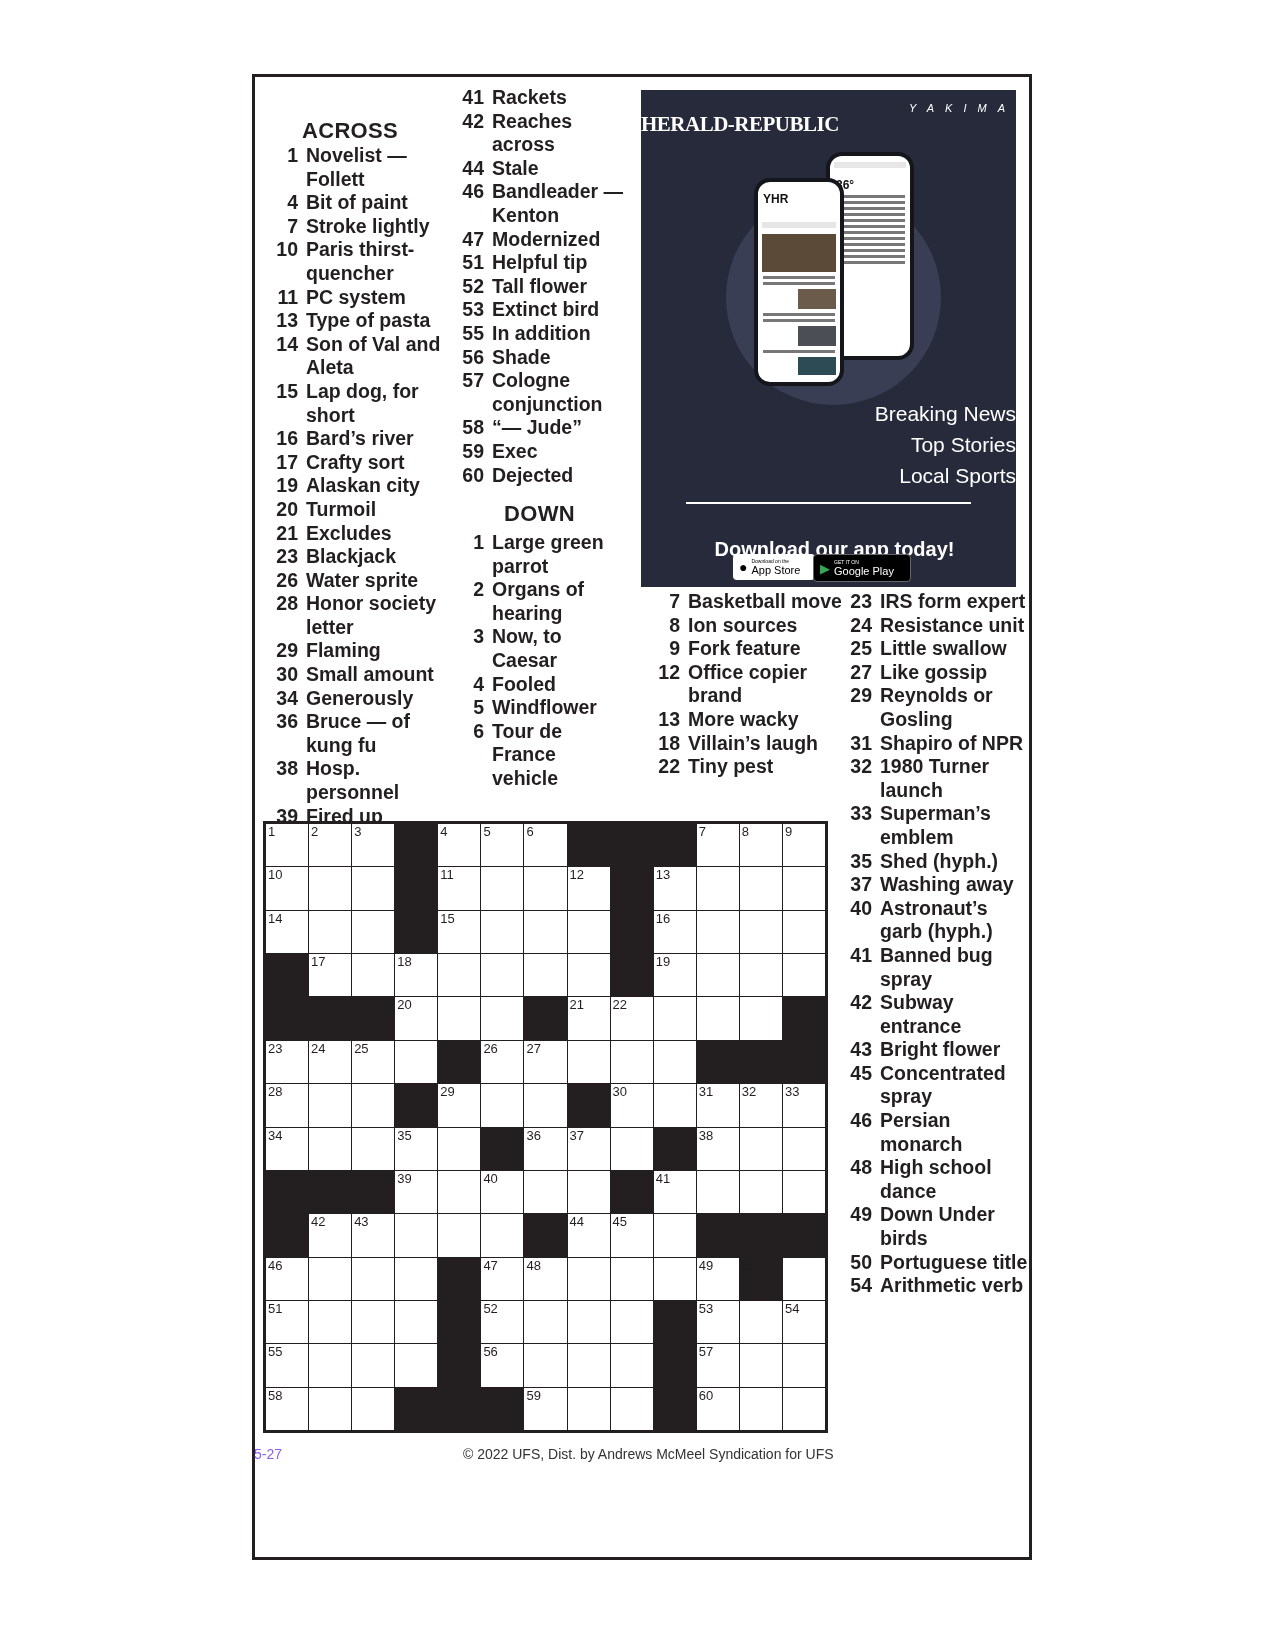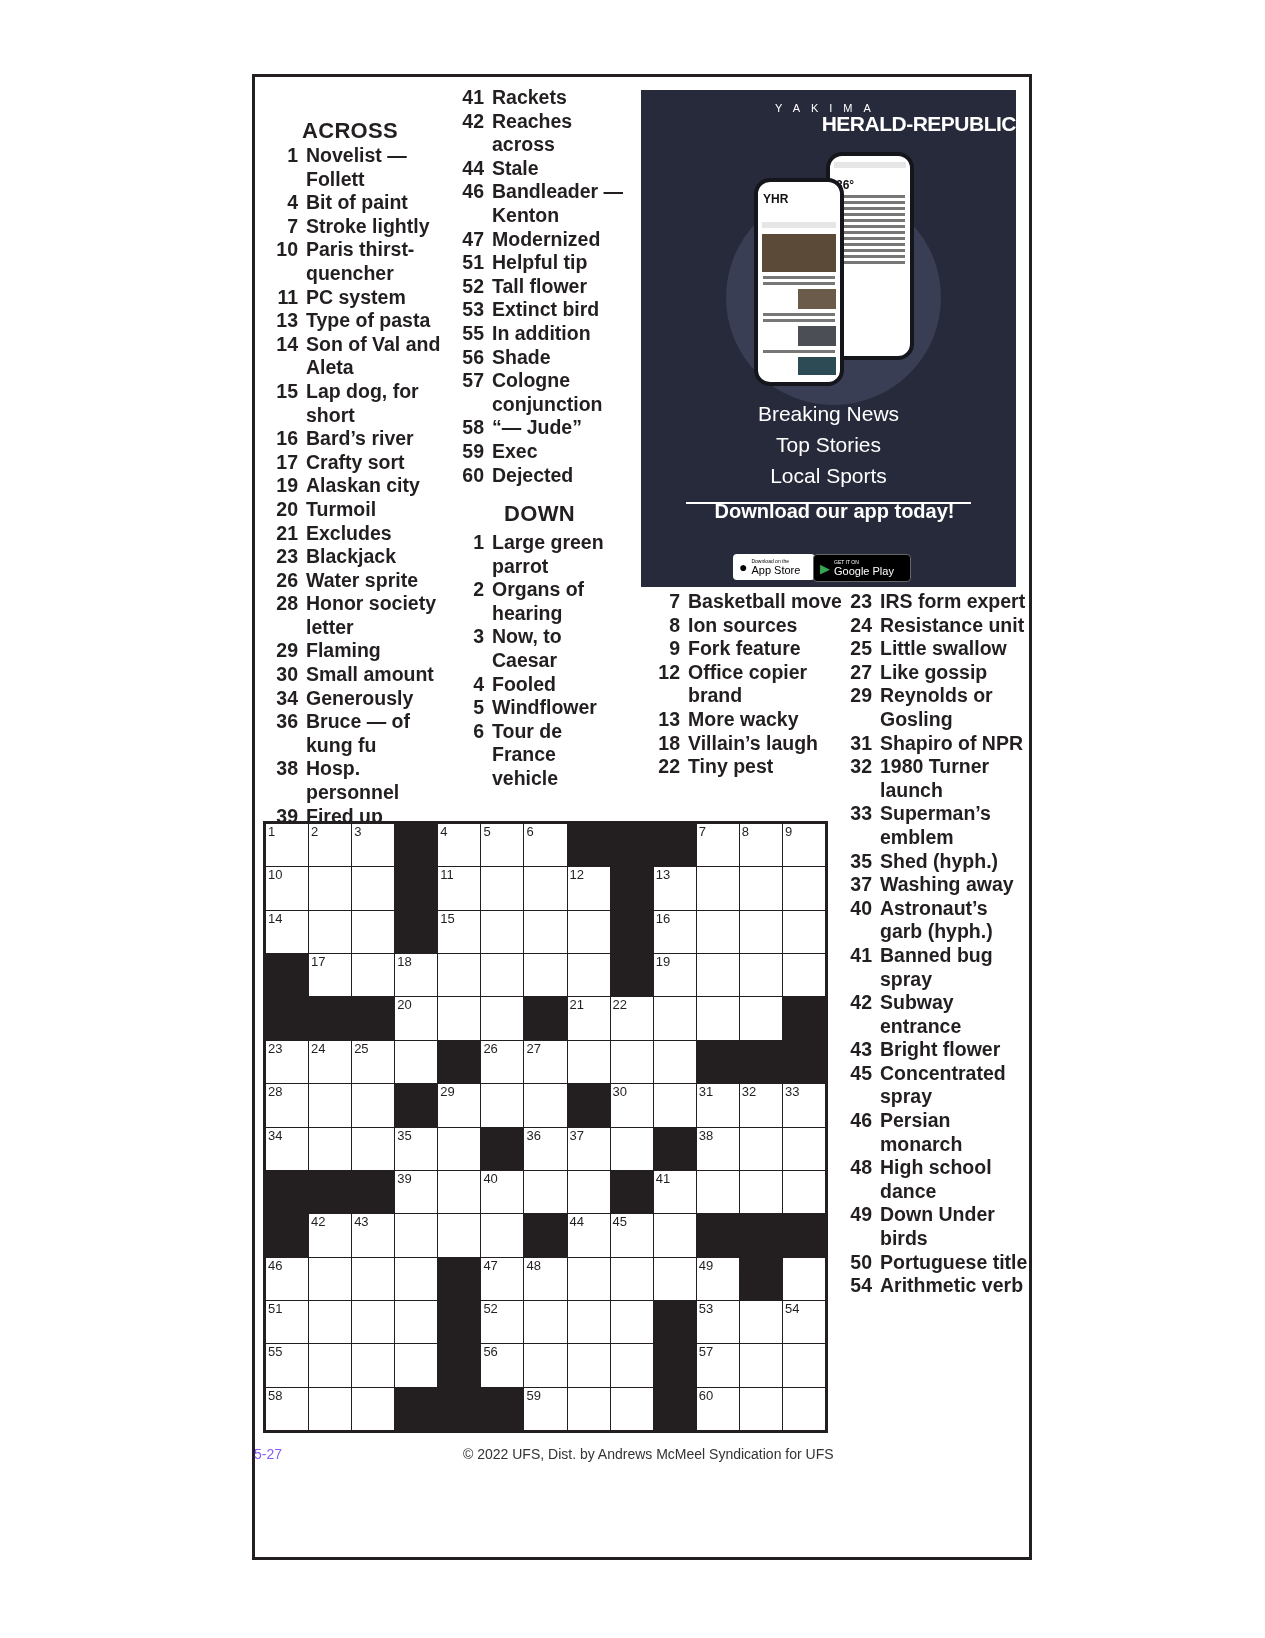--- a/index.html
+++ b/index.html
@@ -6,33 +6,33 @@
   body { width:1265px; height:1638px; position:relative; overflow:hidden;
          font-family:"Liberation Sans", sans-serif; color:#231f20; }
   .frame { position:absolute; left:252px; top:74px; width:774px; height:1480px;
            border:3px solid #231f20; }
   .col { position:absolute; }
   .heading { font-weight:bold; font-size:22px; line-height:26px; text-align:center; letter-spacing:0.3px;margin-top:32px; }
   .clue { display:flex; font-size:19.5px; line-height:23.6px; font-weight:bold; }
   .clue .num { width:32px; text-align:right; padding-right:8px; flex:none; }
   .clue .txt { flex:1; }
   .ad { position:absolute; left:641px; top:90px; width:375px; height:497px; background:#272a3b; color:#fff; overflow:hidden; }
-  .ad .brand-top { position:absolute; left:0; right:0; top:12px; text-align:center; font-size:11px; letter-spacing:11px; }
-  .ad .brand { position:absolute; left:0; right:0; top:22px; text-align:right; font-size:21px; font-weight:bold; letter-spacing:-0.5px; }
+  .ad .brand-top { position:absolute; left:0; right:0; top:12px; text-align:right; font-size:11px; letter-spacing:11px;font-style:italic; }
+  .ad .brand { position:absolute; left:0; right:0; top:22px; text-align:left; font-size:21px; font-weight:bold; letter-spacing:-0.5px;font-family:Liberation Serif, serif; }
   .ad .glow { position:absolute; left:85px; top:100px; width:215px; height:215px; border-radius:50%; background:#3a3e54; }
   .phone { position:absolute; background:#fff; border:4px solid #15161c; border-radius:16px; overflow:hidden; }
   .phone.back { left:185px; top:62px; width:80px; height:200px; }
   .phone.front { left:113px; top:88px; width:82px; height:200px; }
   .phone .bar { height:6px; background:#e6e6e6; margin:6px 4px; }
   .phone .img { height:38px; background:#5c4a38; margin:4px; }
   .phone .ln { height:3px; background:#777; margin:3px 5px; }
   .phone .temp { font-size:12px; color:#111; font-weight:bold; margin:10px 6px 2px; }
-  .ad .taglines { position:absolute; left:0; right:0; top:308px; text-align:center; font-size:21px; line-height:31px; }
+  .ad .taglines { position:absolute; left:0; right:0; top:308px; text-align:right; font-size:21px; line-height:31px; }
   .ad .rule { position:absolute; left:45px; right:45px; top:412px; height:2px; background:#ffffff; }
-  .ad .cta { position:absolute; left:0; right:0; top:410px; text-align:center; font-size:20px; font-weight:bold;padding-left:12px; }
+  .ad .cta { position:absolute; left:0; right:0; top:448px; text-align:center; font-size:20px; font-weight:bold;padding-left:12px; }
   .store { position:absolute; top:464px; height:26px; border-radius:4px; font-size:11px; display:flex; align-items:center; padding:0 6px; gap:4px; }
   .store.apple { left:92px; width:70px; background:#fff; color:#000; }
   .store.google { left:172px; width:84px; background:#000; color:#fff; border:1px solid #666; }
   .store .small { font-size:5px; display:block; line-height:6px; }
   .grid { position:absolute; left:263px; top:821px; width:565px; height:612px;
           border:3px solid #231f20; display:grid;
           grid-template-columns:repeat(13, 1fr); grid-template-rows:repeat(14, 1fr); background:#231f20; gap:1px; box-sizing:border-box; }
   .cell { background:#fff; position:relative; }
   .cell.black { background:#231f20; }
   .cell .n { position:absolute; left:2px; top:1px; font-size:13px; font-weight:normal; color:#231f20; line-height:14px; }

